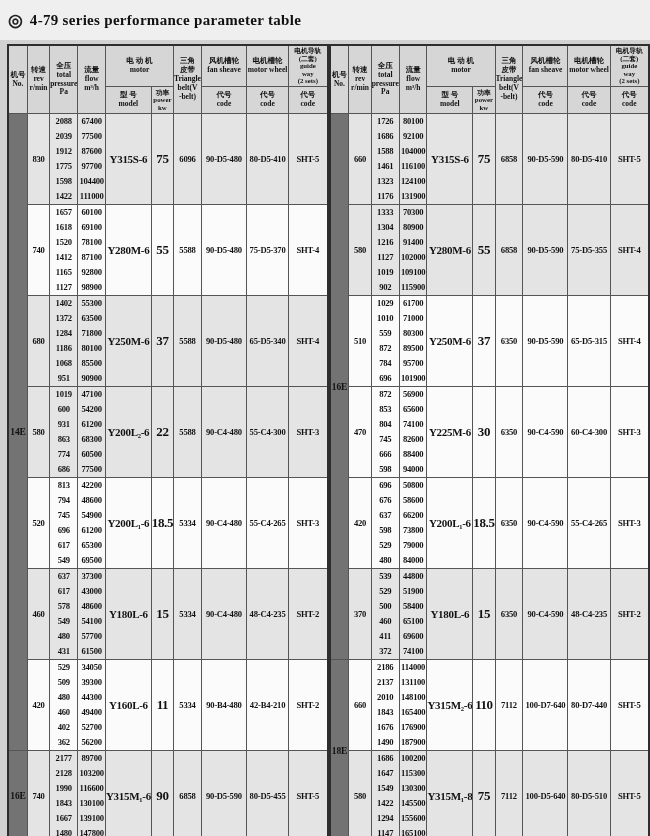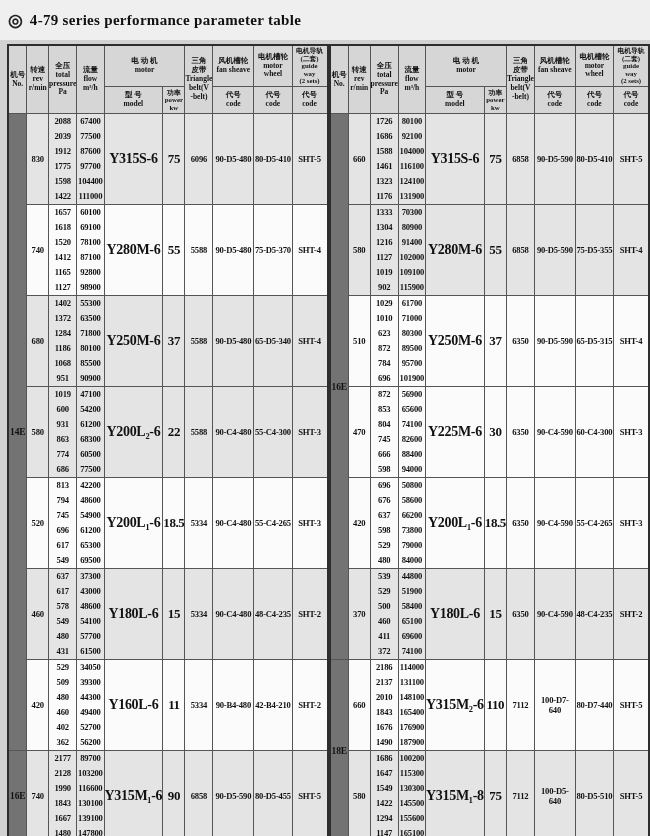--- a/index.html
+++ b/index.html
@@ -52,21 +52,21 @@
   thead tr.r2 th{height:26px;}
   tbody tr{height:90px;}
   td{
     font-size:8.6px;font-weight:bold;
     background:#fbfbfb;
     letter-spacing:-0.2px;
   }
   td.shaded{background:#e4e4e4;}
   td.no-cell{background:#737373;font-size:9.5px;}
   td.power-cell{font-size:13px;letter-spacing:-0.4px;}
-  td.model-cell{font-size:14px;letter-spacing:-0.3px;}
+  td.model-cell{font-size:11px;letter-spacing:-0.3px;}
   .v{height:15px;line-height:15px;}
 </style>
 </head>
 <body>
 
 <div class="title-row">
   <span class="title-icon">◎</span>
   <span class="title-en">4-79 series performance parameter table</span>
 </div>
 
@@ -444,21 +444,21 @@
           <td class="shaded">6858</td>
           <td class="shaded">90-D5-590</td>
           <td class="shaded">75-D5-355</td>
           <td class="shaded">SHT-4</td>
         </tr>
         <tr>
           <td class="">510</td>
           <td class="">
             <div class="v">1029</div>
             <div class="v">1010</div>
-            <div class="v">623</div>
+            <div class="v">559</div>
             <div class="v">872</div>
             <div class="v">784</div>
             <div class="v">696</div>
           </td>
           <td class="">
             <div class="v">61700</div>
             <div class="v">71000</div>
             <div class="v">80300</div>
             <div class="v">89500</div>
             <div class="v">95700</div>

